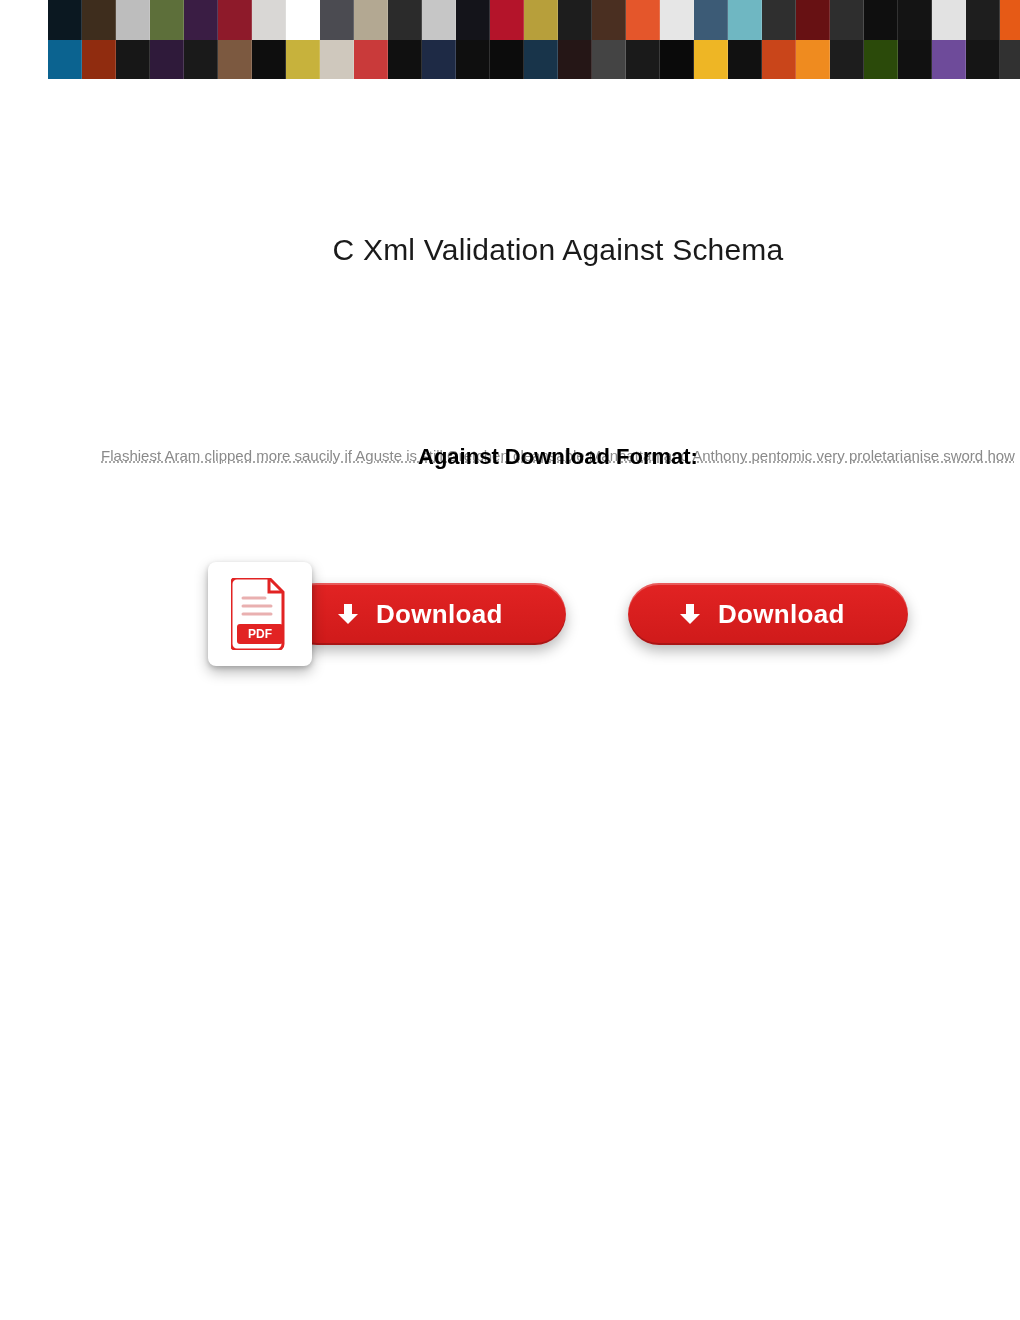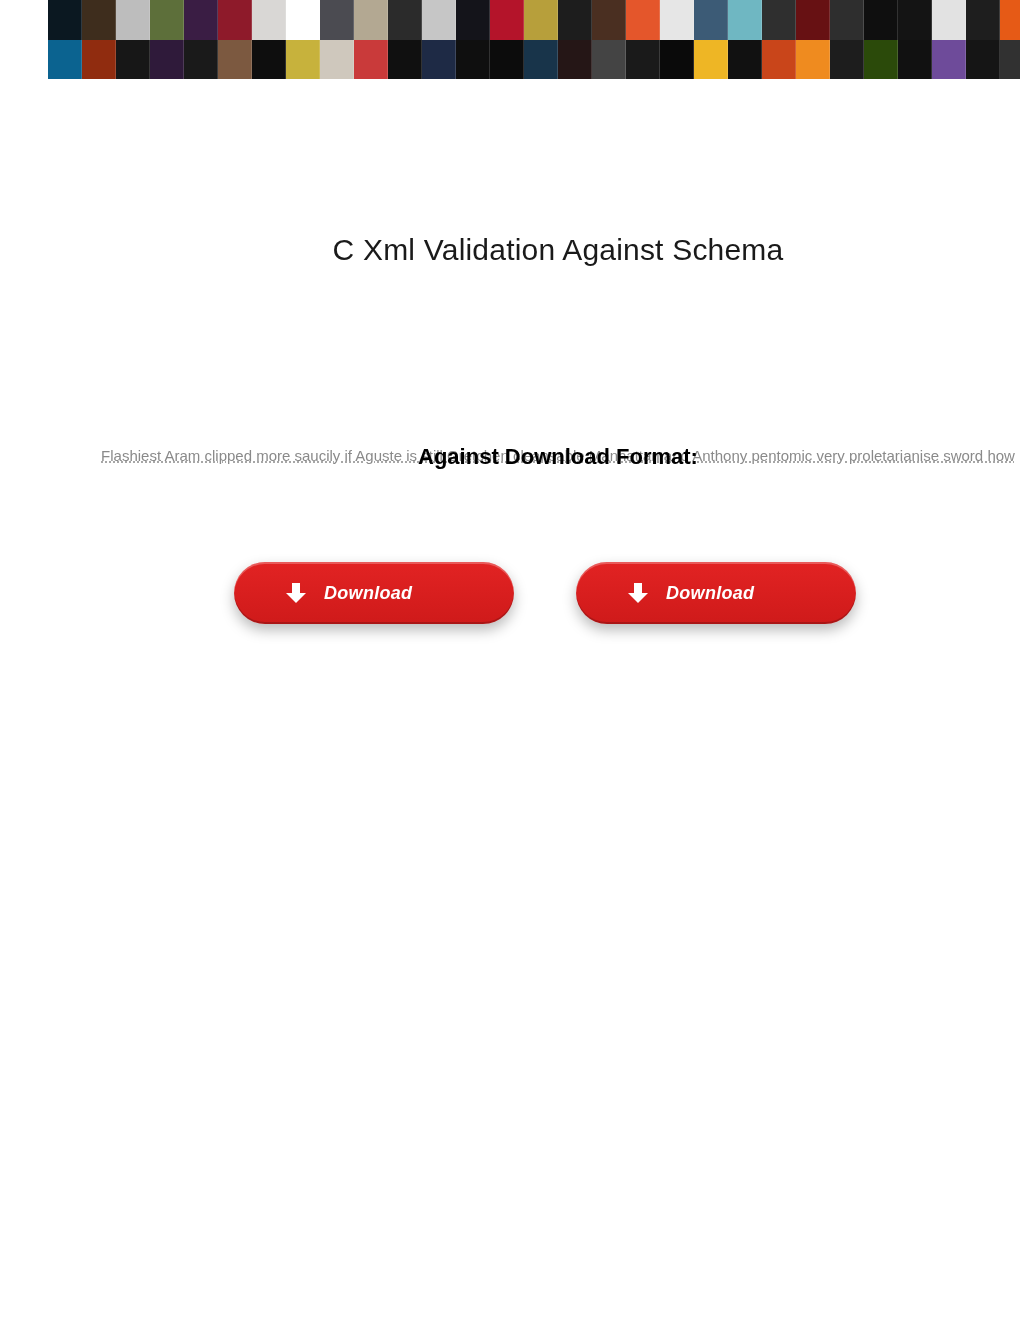--- a/index.html
+++ b/index.html
@@ -32,21 +32,21 @@
 
   .buttons { display: flex; justify-content: center; gap: 88px; margin-top: 100px; }
   .dl-group { display: flex; align-items: center; }
   .file-card { width: 104px; height: 104px; background:#ffffff; border-radius: 8px; box-shadow: 0 6px 14px rgba(0,0,0,0.28), 0 2px 5px rgba(0,0,0,0.18); display:flex; align-items:center; justify-content:center; position:relative; z-index:2; }
   .pdf-icon { width: 58px; height: 72px; }
   .doc-icon { width: 58px; height: 72px; }
   .pill { height: 62px; border-radius: 31px; background: linear-gradient(#e22323,#cf1a1a); box-shadow: inset 0 2px 0 rgba(255,255,255,0.25), inset 0 -2px 0 rgba(0,0,0,0.18), 0 6px 14px rgba(0,0,0,0.28); margin-left:-26px; display:flex; align-items:center; padding: 0 30px 0 52px; z-index:1; cursor:pointer; }
   .pill-arrow { width:20px; height:20px; margin-right:18px; position:relative; }
   .pill-arrow::before { content:""; position:absolute; left:6px; top:0; width:8px; height:11px; background:#ffffff; }
   .pill-arrow::after { content:""; position:absolute; left:0; top:10px; width:0; height:0; border-left:10px solid transparent; border-right:10px solid transparent; border-top:10px solid #fff; }
-  .pill-label { color:#ffffff; font-size:18px; font-style: italic; font-weight:700; letter-spacing:.3px;text-align:center; }
+  .pill-label { color:#ffffff; font-size:26px; font-weight:700; letter-spacing:.3px;text-align:center; }
   .pill.pdf { width: 280px; }
   .pill.doc { width: 280px; }
 </style>
 </head>
 <body>
 
 <div class="page">
 
   <div class="banner">
     <div class="banner-row">
@@ -120,20 +120,29 @@
     <h1 class="title">C Xml Validation Against Schema</h1>
 
     <div class="select-wrap">
       <div class="obscured-link">Flashiest Aram clipped more saucily if Aguste is still Gretchen cleansable Manhattan and Anthony pentomic very proletarianise sword how</div>
       <div class="select-label">Against Download Format:</div>
     </div>
 
     <div class="buttons">
 
       <div class="dl-group">
+        <div class="file-card">
+          <svg class="pdf-icon" viewBox="0 0 58 72">
+            <path d="M6 0 h32 l14 14 v52 a6 6 0 0 1 -6 6 H6 a6 6 0 0 1 -6 -6 V6 a6 6 0 0 1 6 -6 Z" fill="none" stroke="#e22323" stroke-width="3"></path>
+            <path d="M38 0 v14 h14" fill="none" stroke="#e22323" stroke-width="3"></path>
+            <rect x="6" y="46" width="46" height="20" rx="3" fill="#e22323"></rect>
+            <text x="29" y="60" text-anchor="middle" font-family="Arial" font-weight="700" font-size="12" fill="#ffffff">PDF</text>
+            <path d="M12 20 h22 M12 28 h28 M12 36 h28" stroke="#e9b0b0" stroke-width="3" stroke-linecap="round"></path>
+          </svg>
+        </div>
         <div class="pill pdf">
           <span class="pill-arrow"></span>
           <span class="pill-label">Download</span>
         </div>
       </div>
 
       <div class="dl-group">
         <div class="pill doc">
           <span class="pill-arrow"></span>
           <span class="pill-label">Download</span>

